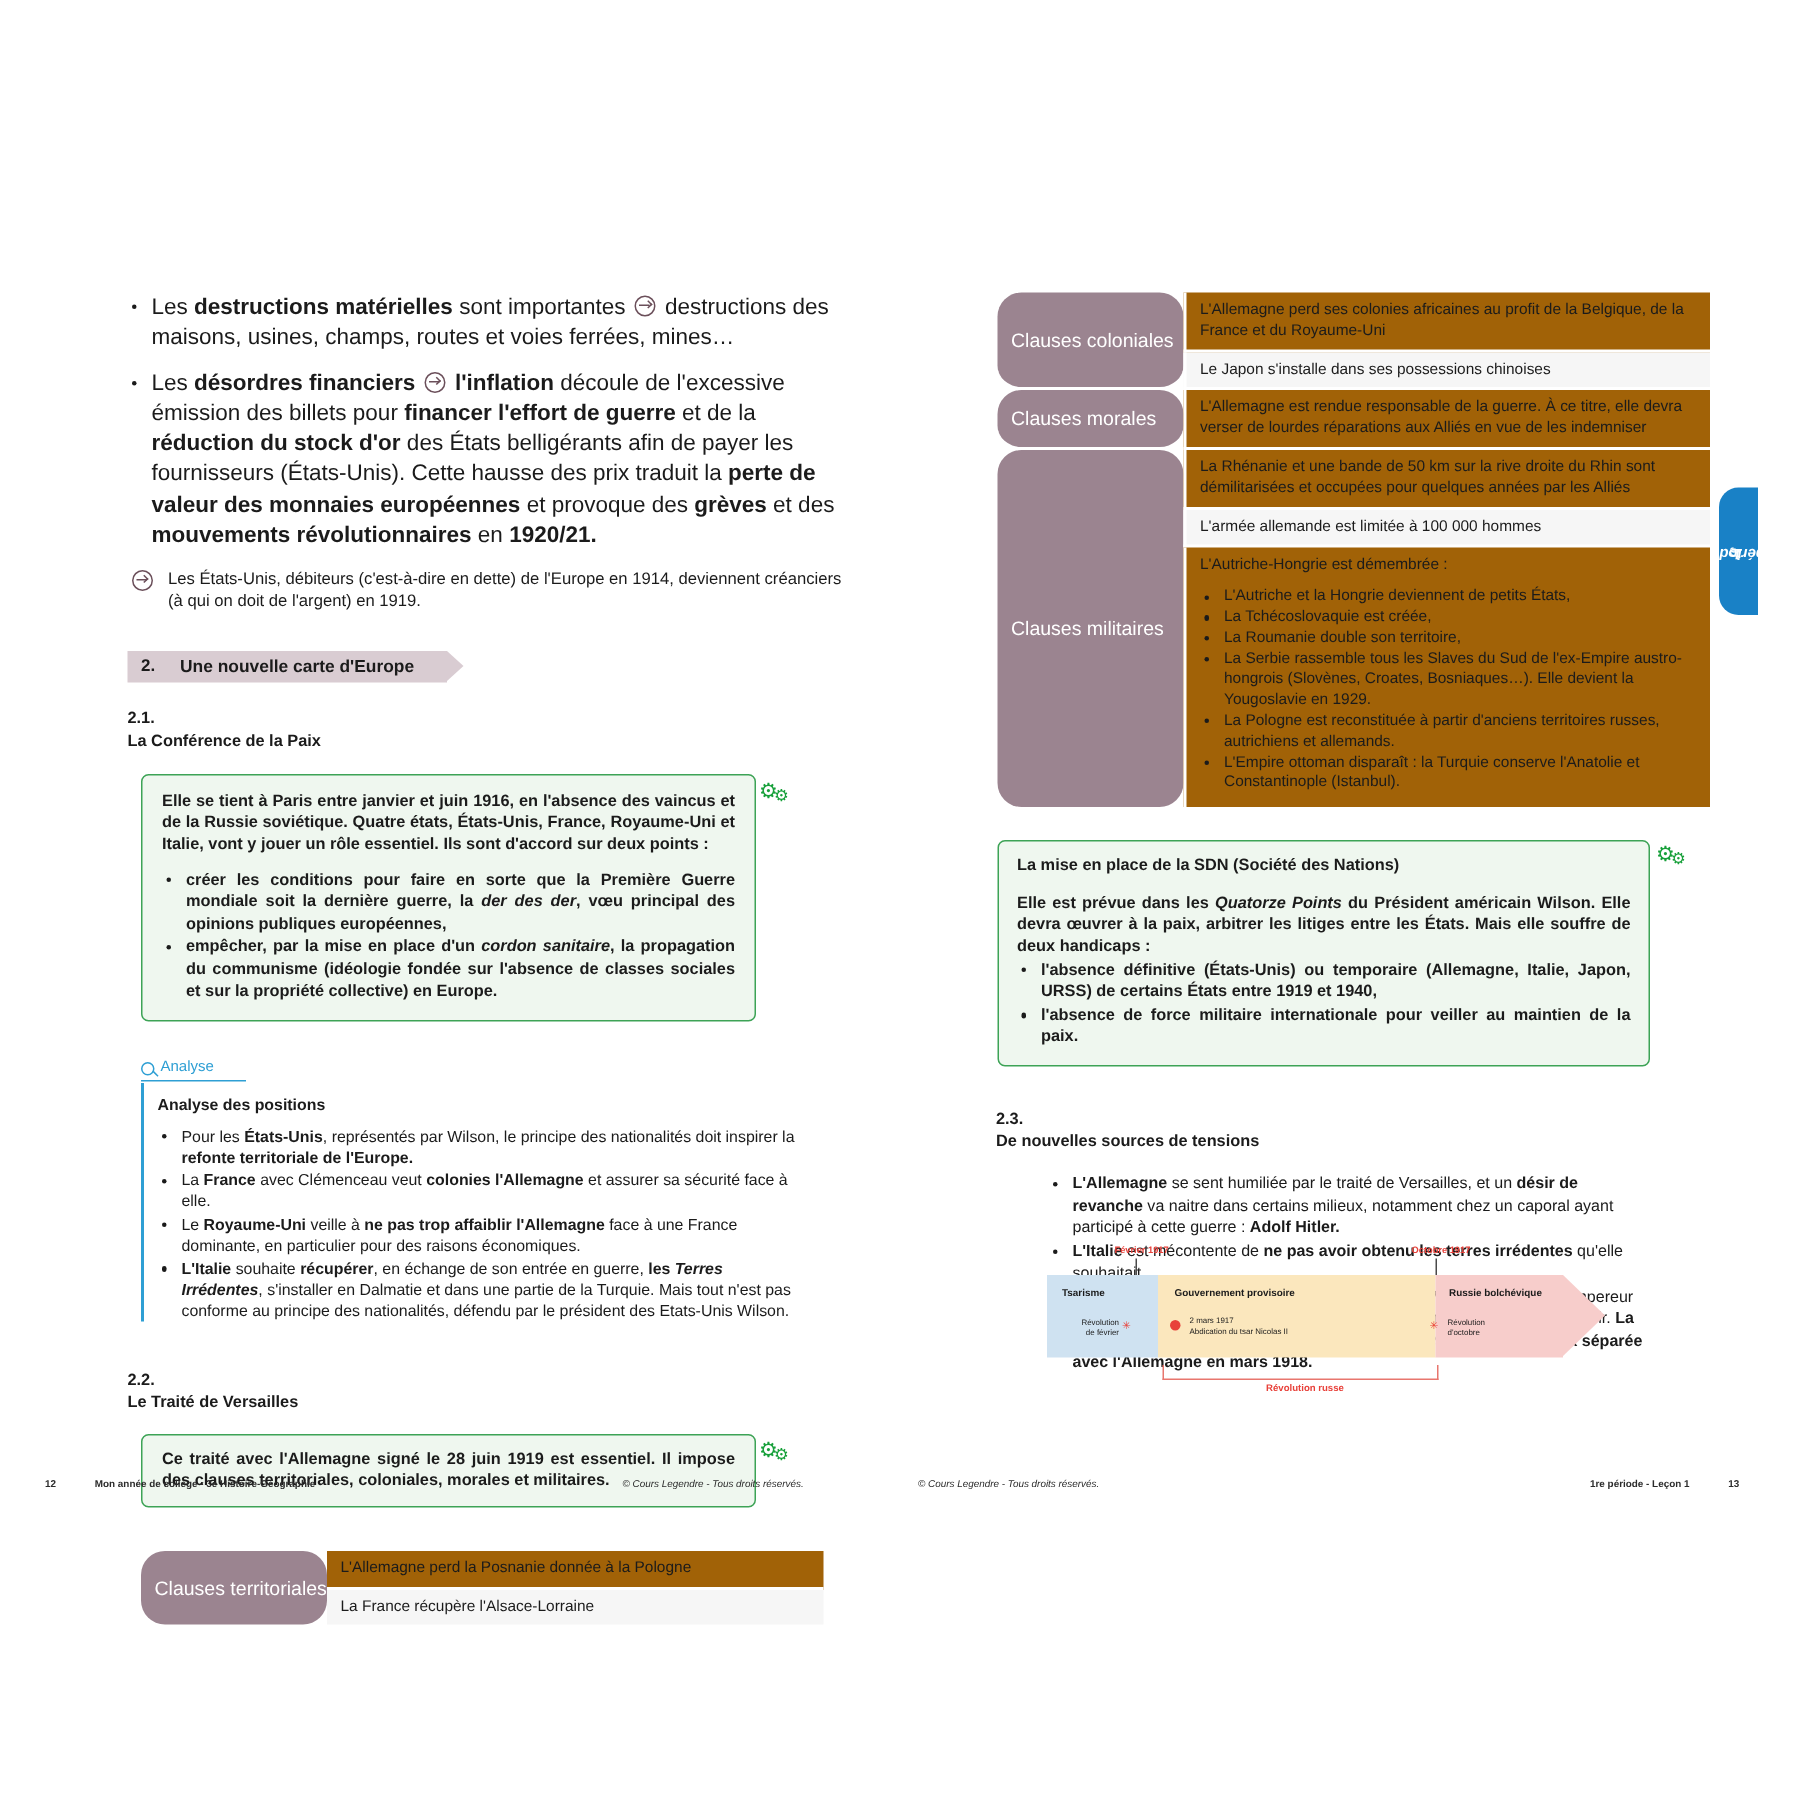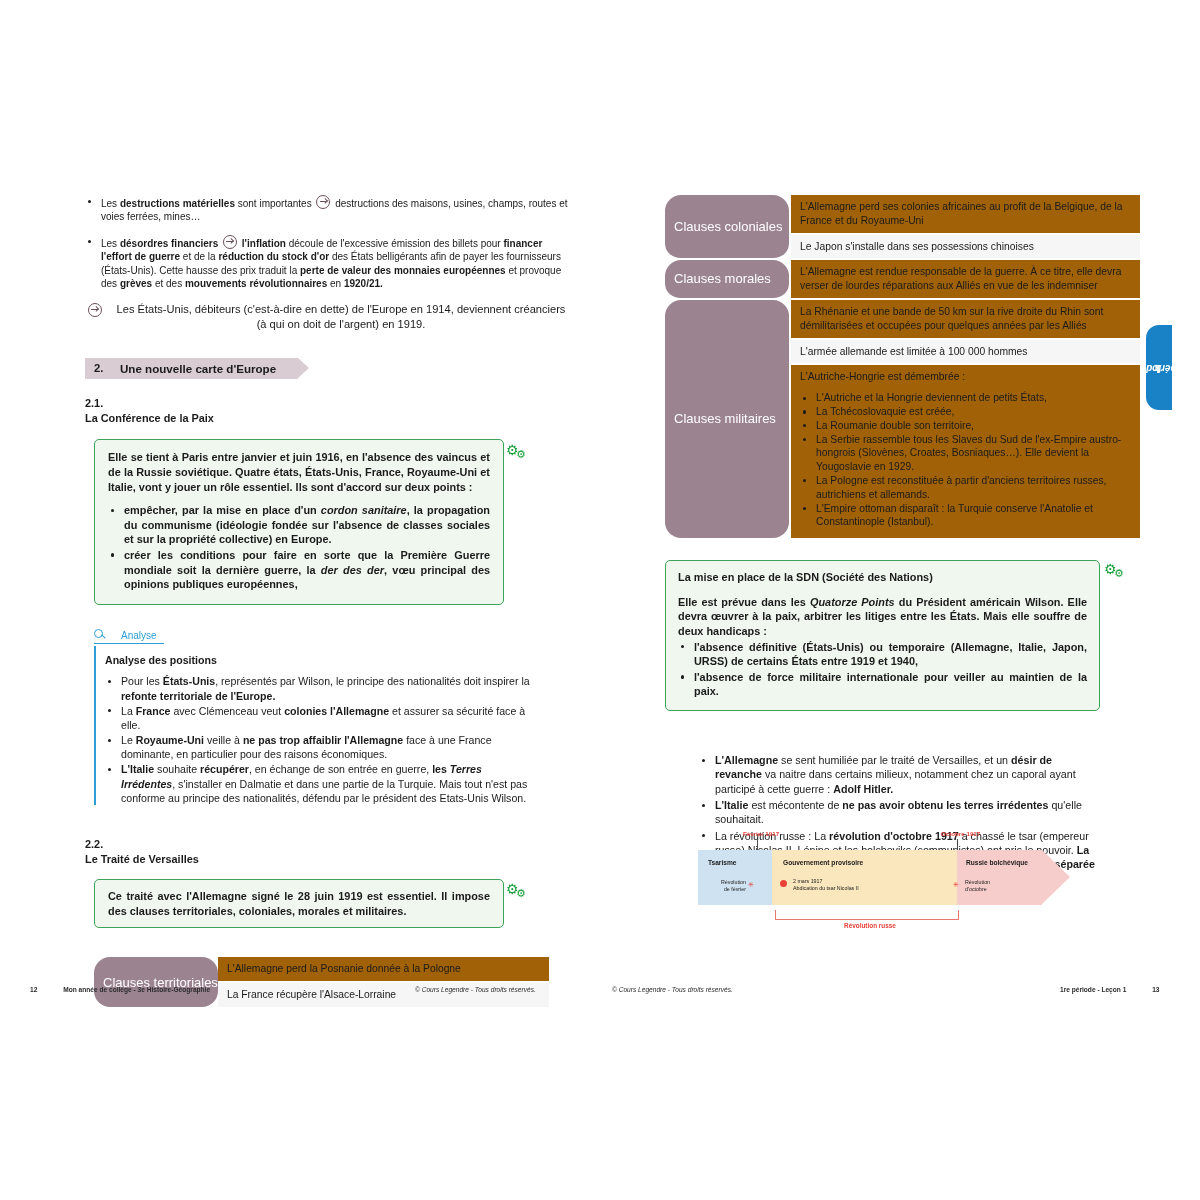--- a/index.html
+++ b/index.html
@@ -24,26 +24,26 @@
   i,em{font-style:italic;}
 
   
   ul{margin:0;padding:0;list-style:none;}
   li{position:relative;padding-left:16px;}
   li:before{
     content:"";position:absolute;left:3px;top:.52em;
     width:3.2px;height:3.2px;border-radius:50%;background:#1b1b1b;
   }
 
-  .body-txt{font-size:10px;color:#1b1b1b;}
+  .body-txt{font-size:15px;color:#1b1b1b;}
   .body-txt li{margin-bottom:11px;}
   .body-txt li:last-child{margin-bottom:0;}
 
   
-  .arrow-row{position:relative;padding-left:27px;font-size:11.1px;margin-top:12px;text-align:center;}
+  .arrow-row{position:relative;padding-left:27px;font-size:11.1px;margin-top:12px;}
   .circ-arrow{
     display:inline-block;width:12px;height:12px;border-radius:50%;
     border:1.1px solid #6b4f5a;position:relative;vertical-align:-2px;
   }
   .circ-arrow:before{
     content:"";position:absolute;left:2.2px;top:5.0px;width:6.4px;height:1.1px;background:#6b4f5a;
   }
   .circ-arrow:after{
     content:"";position:absolute;left:5.4px;top:2.8px;width:3.4px;height:3.4px;
     border-top:1.1px solid #6b4f5a;border-right:1.1px solid #6b4f5a;transform:rotate(45deg);
@@ -85,21 +85,21 @@
   .gear{position:absolute;color:#17a03a;line-height:1;}
   .gear.big{font-size:14px;left:0;top:0;}
   .gear.small{font-size:11px;left:10px;top:6px;}
 
   
   .analyse{position:relative;padding-left:11px;}
   .analyse:before{
     content:"";position:absolute;left:0;top:17px;bottom:0;width:2.2px;background:#2e9fd4;
   }
   .analyse-head{
-    display:flex;align-items:flex-start;gap:16px;margin-left:-11px;
+    display:flex;align-items:flex-end;gap:2px;margin-left:-11px;
     border-bottom:1.4px solid #2e9fd4;width:70px;padding-bottom:1px;
   }
   .mag{width:11px;height:11px;position:relative;display:inline-block;}
   .mag:before{
     content:"";position:absolute;left:0;top:0;width:7px;height:7px;border-radius:50%;
     border:1.4px solid #2e9fd4;
   }
   .mag:after{
     content:"";position:absolute;left:6.6px;top:7.2px;width:4.6px;height:1.4px;
     background:#2e9fd4;transform:rotate(45deg);
@@ -204,22 +204,22 @@
       <span class="n">2.1.</span>
       <span>La Conférence de la Paix</span>
     </div>
 
     <div style="height:14px"></div>
 
     <div style="position:relative;margin-left:9px;width:410px;">
       <div class="greenbox">
         <p class="gb-lead">Elle se tient à <b>Paris entre janvier et juin 1916</b>, en l'absence des vaincus et de la Russie soviétique. Quatre états, États-Unis, France, Royaume-Uni et Italie, vont y jouer un rôle essentiel. Ils sont d'accord sur deux points :</p>
         <ul>
+          <li>créer les conditions pour faire en sorte que la Première Guerre mondiale soit la dernière guerre, la <i>der des der</i>, vœu principal des opinions publiques européennes,</li>
           <li><b>empêcher</b>, par la mise en place d'un <i>cordon sanitaire</i>, la propagation du communisme (idéologie fondée sur l'absence de classes sociales et sur la propriété collective) en Europe.</li>
-          <li>créer les conditions pour faire en sorte que la Première Guerre mondiale soit la dernière guerre, la <i>der des der</i>, vœu principal des opinions publiques européennes,</li>
         </ul>
       </div>
       <span class="gears" style="right:-28px;top:4px;">
         <span class="gear big">⚙</span>
         <span class="gear small">⚙</span>
       </span>
     </div>
 
     <div style="height:24px"></div>
 
@@ -321,20 +321,24 @@
         </ul>
       </div>
       <span class="gears" style="right:-30px;top:2px;">
         <span class="gear big">⚙</span>
         <span class="gear small">⚙</span>
       </span>
     </div>
 
     <div style="height:28px"></div>
 
+    <div class="subsec" style="margin-left:-1px;">
+      <span class="n">2.3.</span>
+      <span>De nouvelles sources de tensions</span>
+    </div>
 
     <div style="height:14px"></div>
 
     <ul class="body-txt" style="margin-left:34px;width:400px;font-size:10.7px;">
       <li style="margin-bottom:2px;"><b>L'Allemagne</b> se sent humiliée par le traité de Versailles, et un <b>désir de revanche</b> va naitre dans certains milieux, notamment chez un caporal ayant participé à cette guerre : <b>Adolf Hitler.</b></li>
       <li style="margin-bottom:2px;"><b>L'Italie</b> est mécontente de <b>ne pas avoir obtenu les terres irrédentes</b> qu'elle souhaitait.</li>
       <li style="margin-bottom:0;">La révolution russe : La <b>révolution d'octobre 1917</b> a chassé le tsar (empereur russe) Nicolas II. Lénine et les bolcheviks (communistes) ont pris le pouvoir. <b>La Russie</b> qui faisait partie des pays de l'Entente en 1914 <b>signe une paix séparée avec l'Allemagne en mars 1918.</b></li>
     </ul>
 
   </div>

